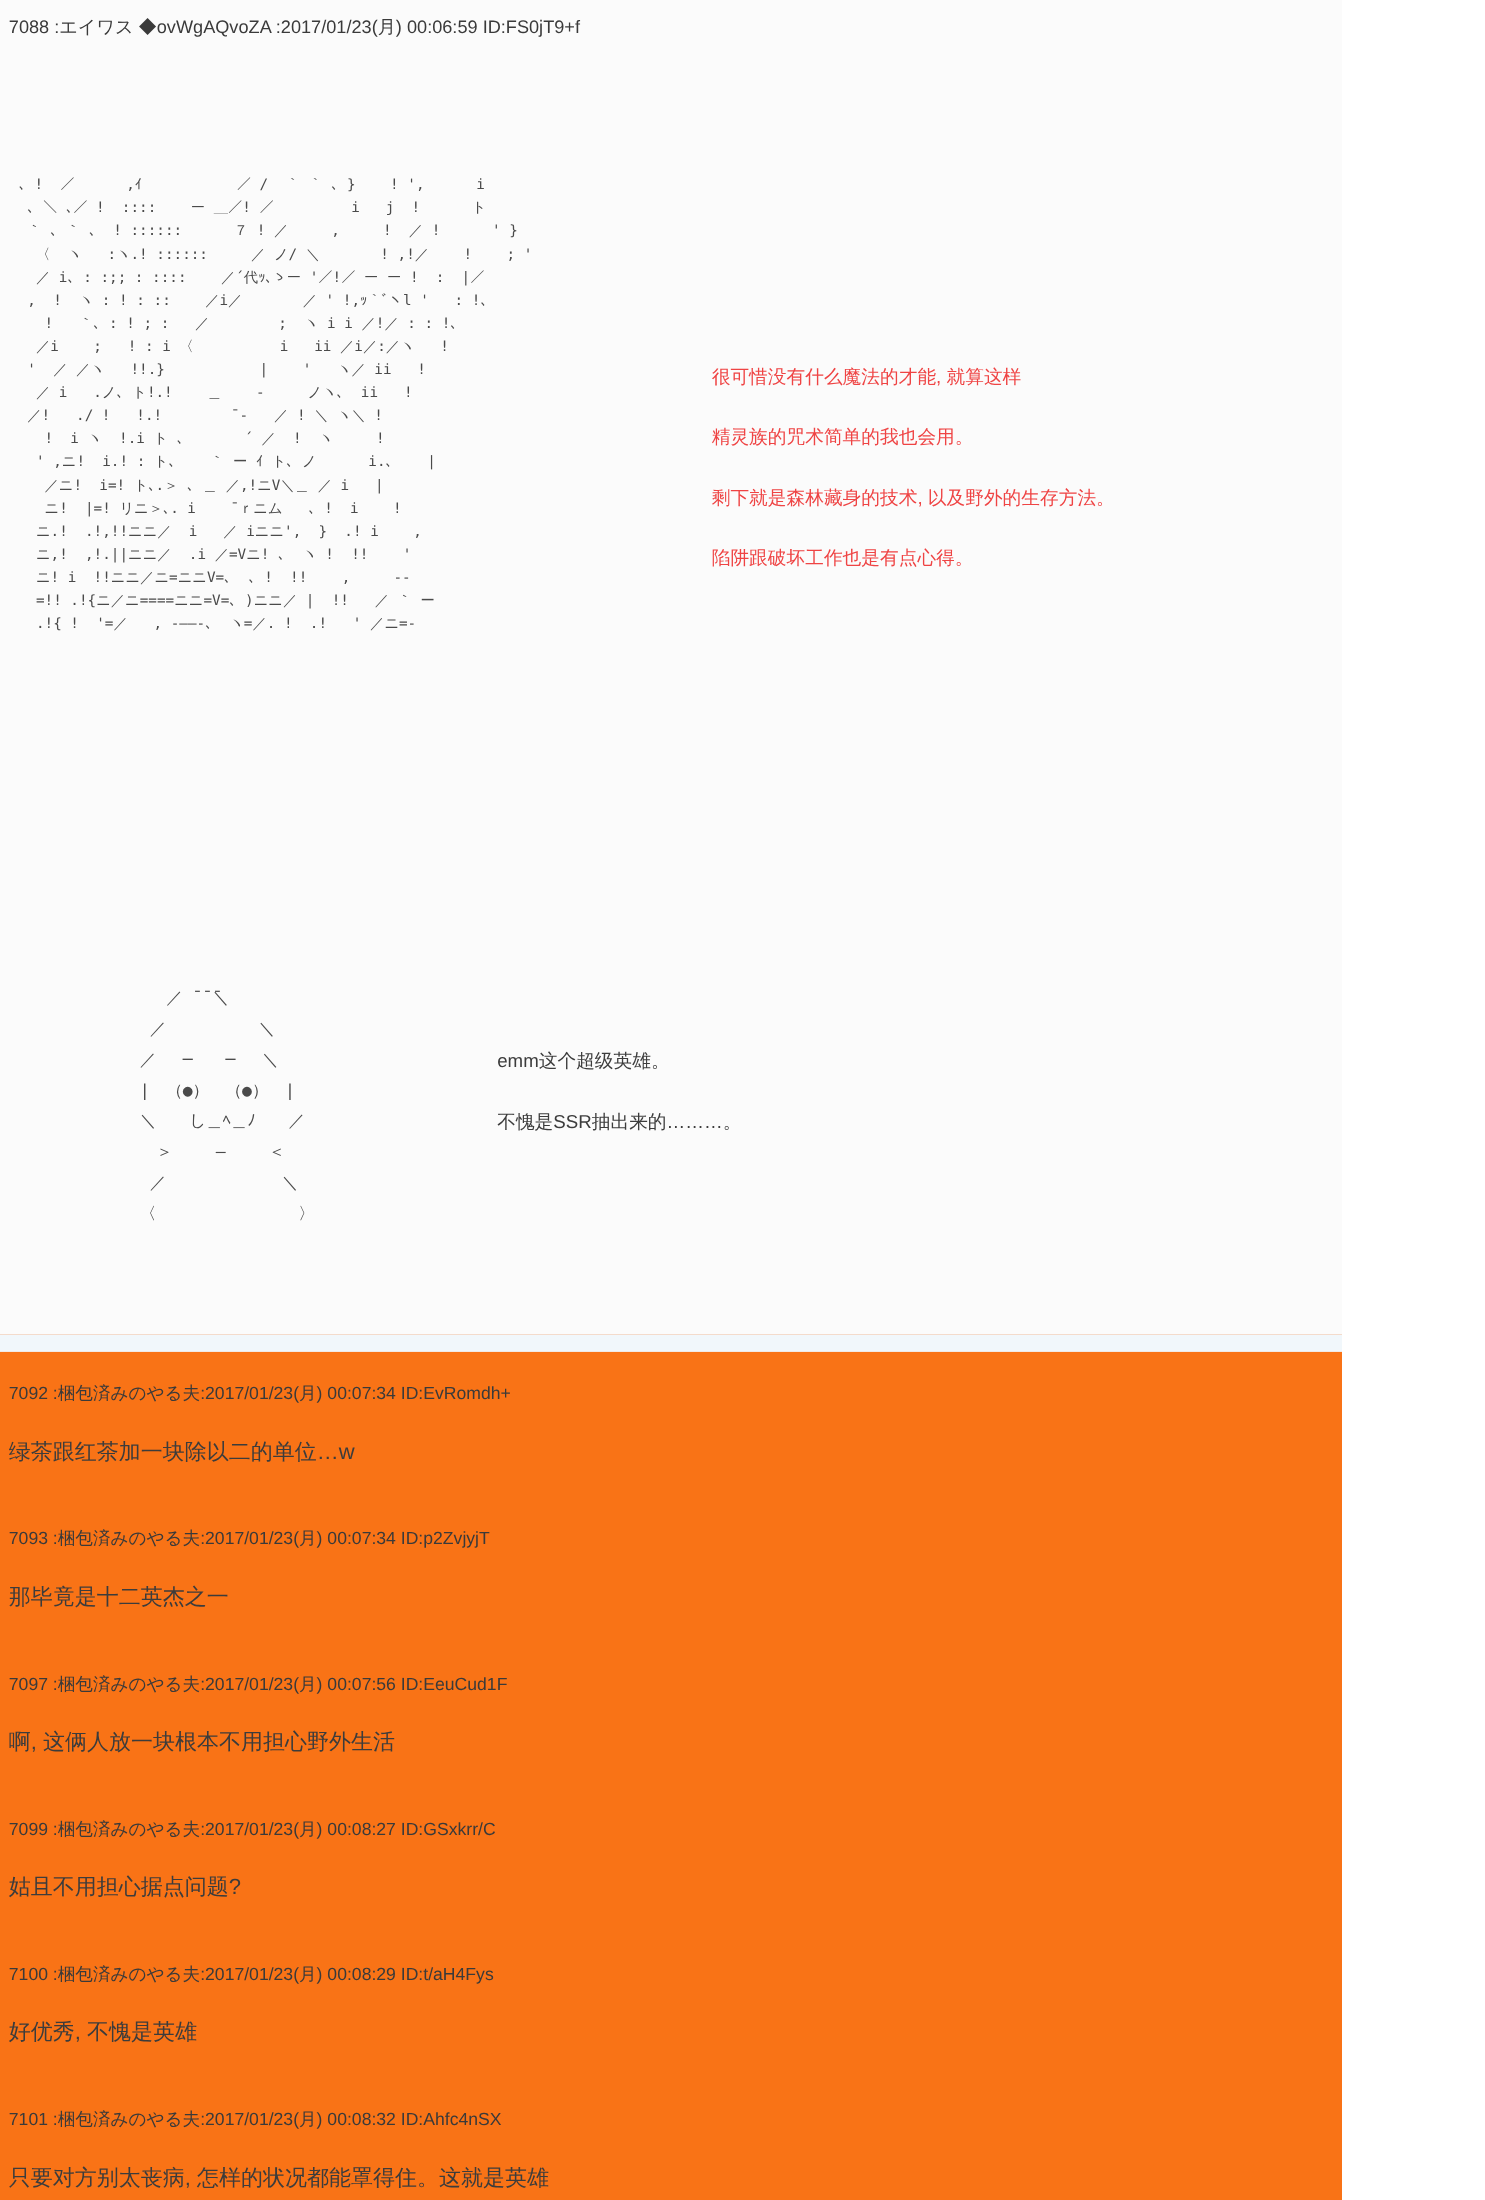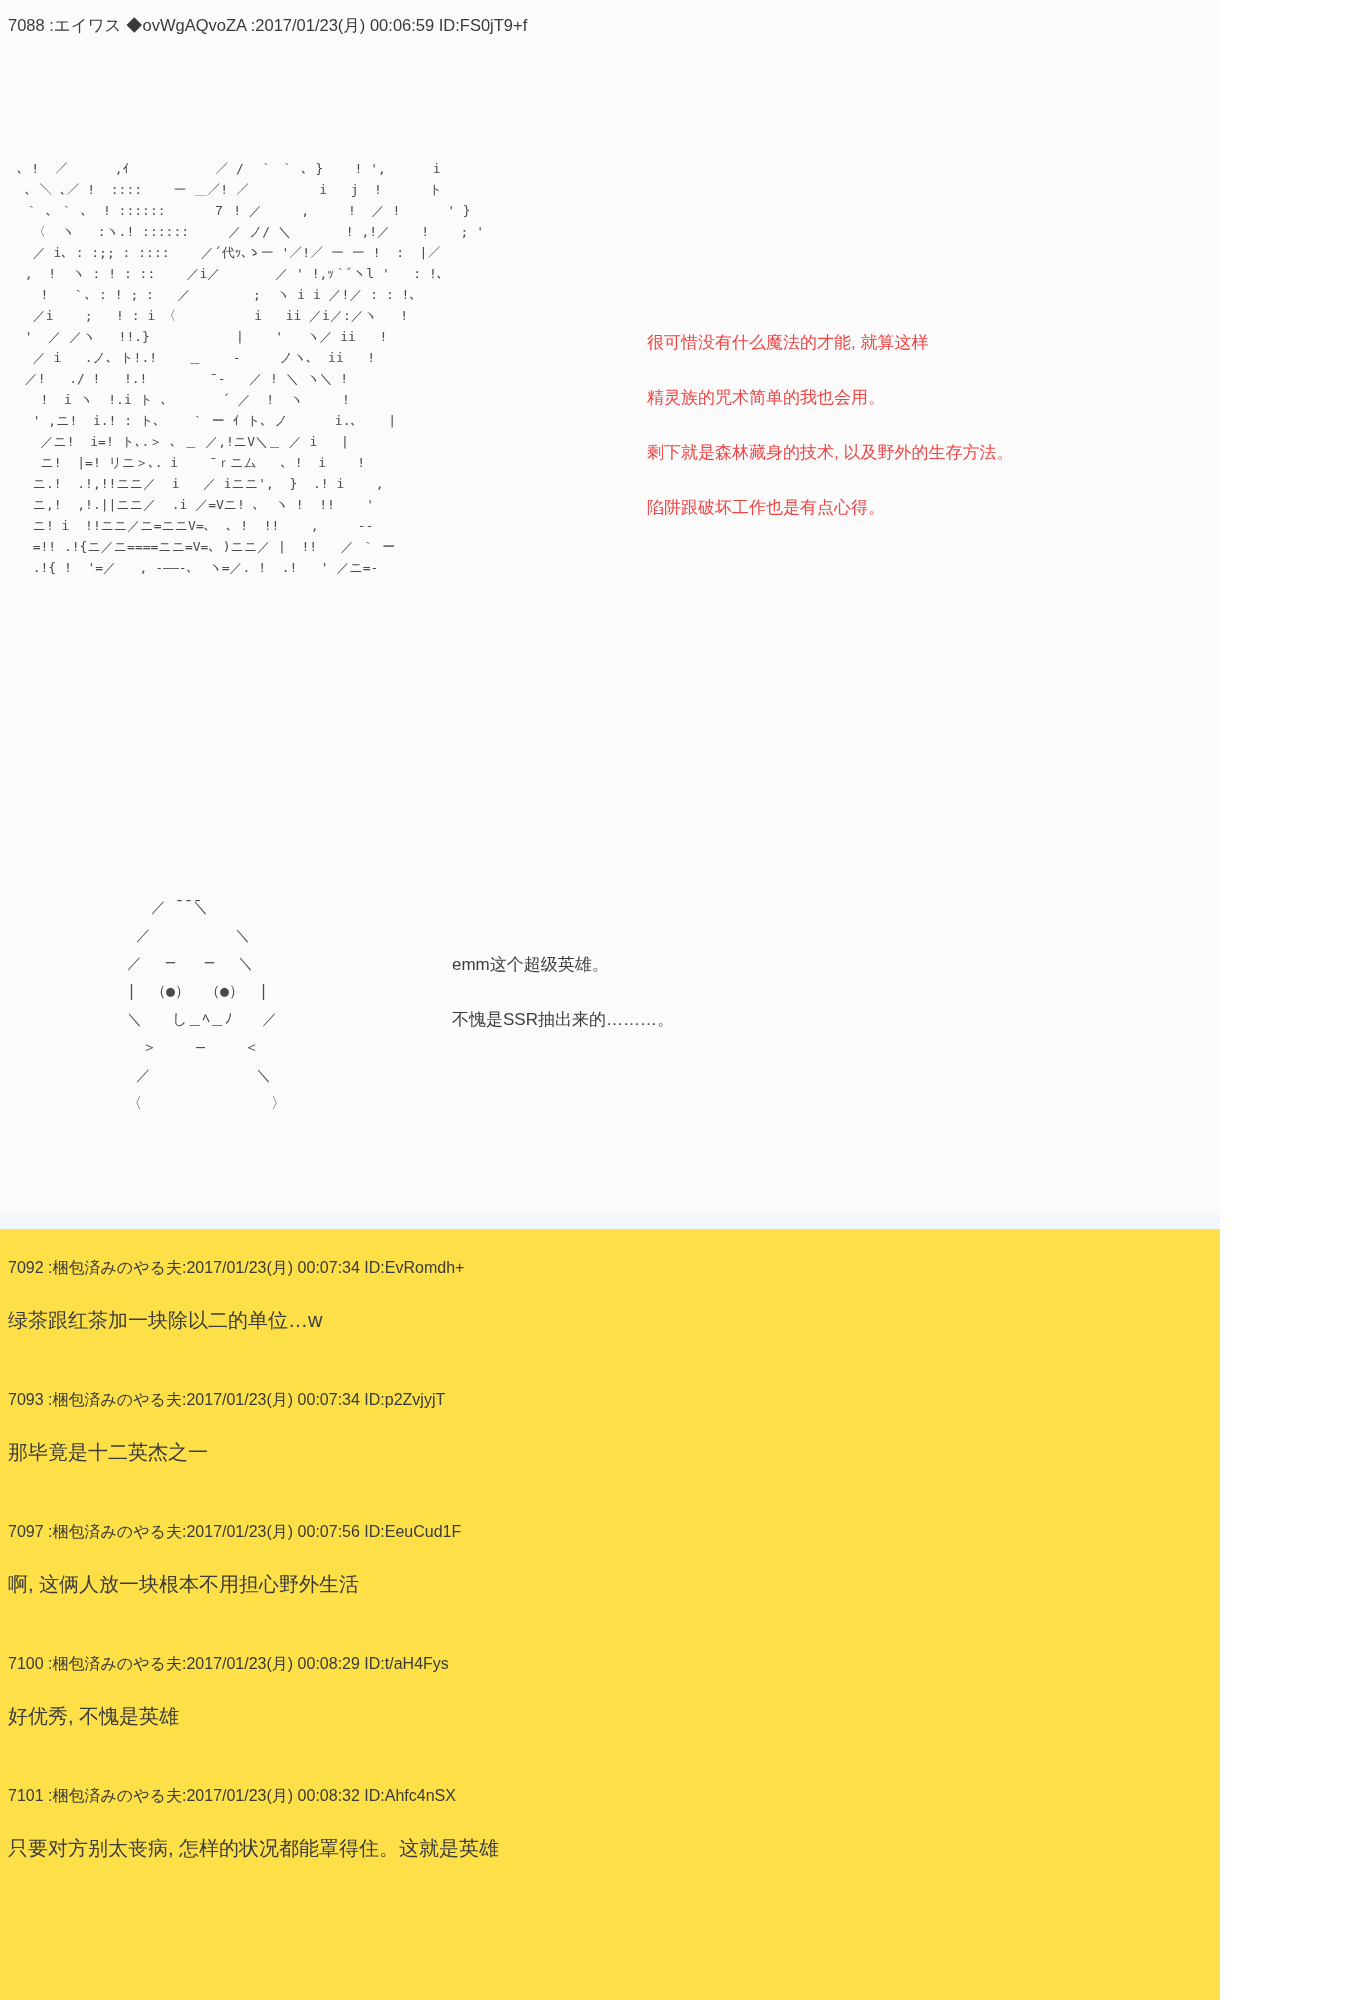--- a/index.html
+++ b/index.html
@@ -26,21 +26,21 @@
   }
   .big-aa { left:4px; top:158px; font-size:13px; line-height:21px; }
   .face-aa { left:112px; top:893px; font-size:15px; line-height:28px; }
   .dialogue-block { position:absolute; left:647px; top:334px; }
   .dialogue-block .line { font-size:17px; line-height:18px; margin-bottom:37px; white-space:nowrap; color:#ef4444; }
   .comment-block { position:absolute; left:452px; top:956px; }
   .comment-block .line { font-size:17px; line-height:18px; margin-bottom:37px; white-space:nowrap; color:#3c3c3c; }
   .replies-section {
     position:absolute; left:0; top:1213px;
     width:1350px; height:787px;
-    background:#fde047;
+    background:#f97316;
   }
   .replies-strip {
     position:absolute; left:0; top:0;
     width:100%; height:16px;
     background:#f1f7fb;
   }
   .replies-inner { position:absolute; left:0; top:0; width:100%; padding:45px 0 0 8px; }
   .reply-post { margin-bottom:60px; }
   .reply-header {
     font-size:16px; line-height:20px;
@@ -119,20 +119,24 @@
         <div class="reply-post">
           <div class="reply-header">7093 :梱包済みのやる夫:2017/01/23(月) 00:07:34 ID:p2ZvjyjT</div>
           <div class="reply-body">那毕竟是十二英杰之一</div>
         </div>
 
         <div class="reply-post">
           <div class="reply-header">7097 :梱包済みのやる夫:2017/01/23(月) 00:07:56 ID:EeuCud1F</div>
           <div class="reply-body">啊, 这俩人放一块根本不用担心野外生活</div>
         </div>
 
+        <div class="reply-post">
+          <div class="reply-header">7099 :梱包済みのやる夫:2017/01/23(月) 00:08:27 ID:GSxkrr/C</div>
+          <div class="reply-body">姑且不用担心据点问题?</div>
+        </div>
 
         <div class="reply-post">
           <div class="reply-header">7100 :梱包済みのやる夫:2017/01/23(月) 00:08:29 ID:t/aH4Fys</div>
           <div class="reply-body">好优秀, 不愧是英雄</div>
         </div>
 
         <div class="reply-post">
           <div class="reply-header">7101 :梱包済みのやる夫:2017/01/23(月) 00:08:32 ID:Ahfc4nSX</div>
           <div class="reply-body">只要对方别太丧病, 怎样的状况都能罩得住。这就是英雄</div>
         </div>

